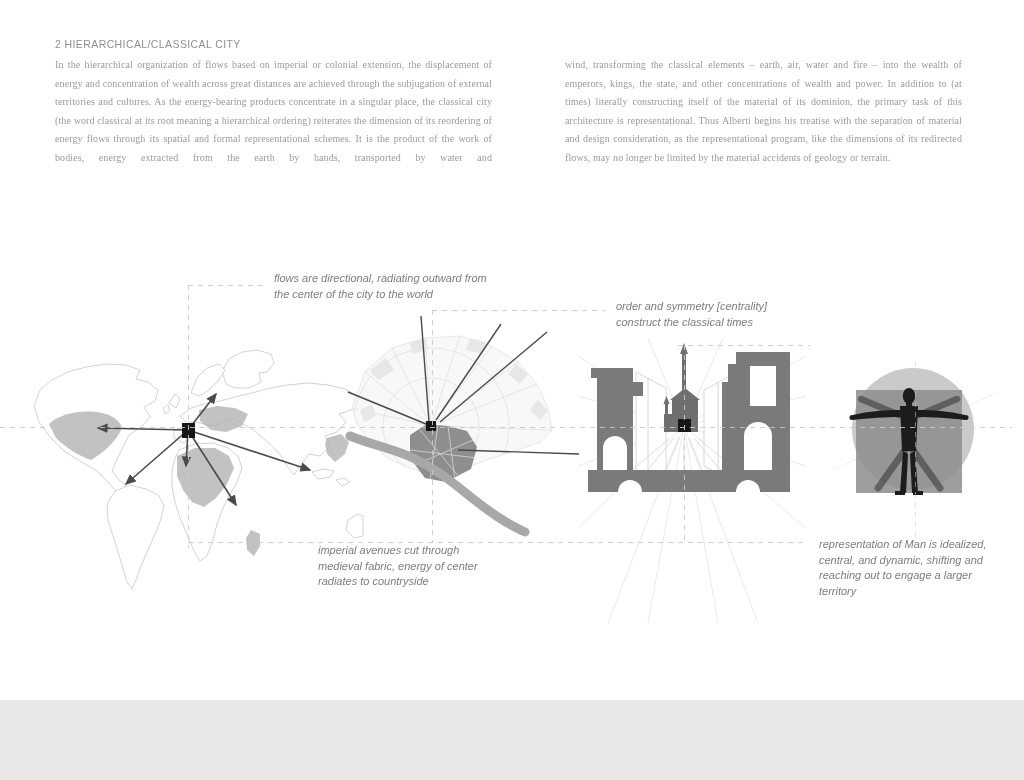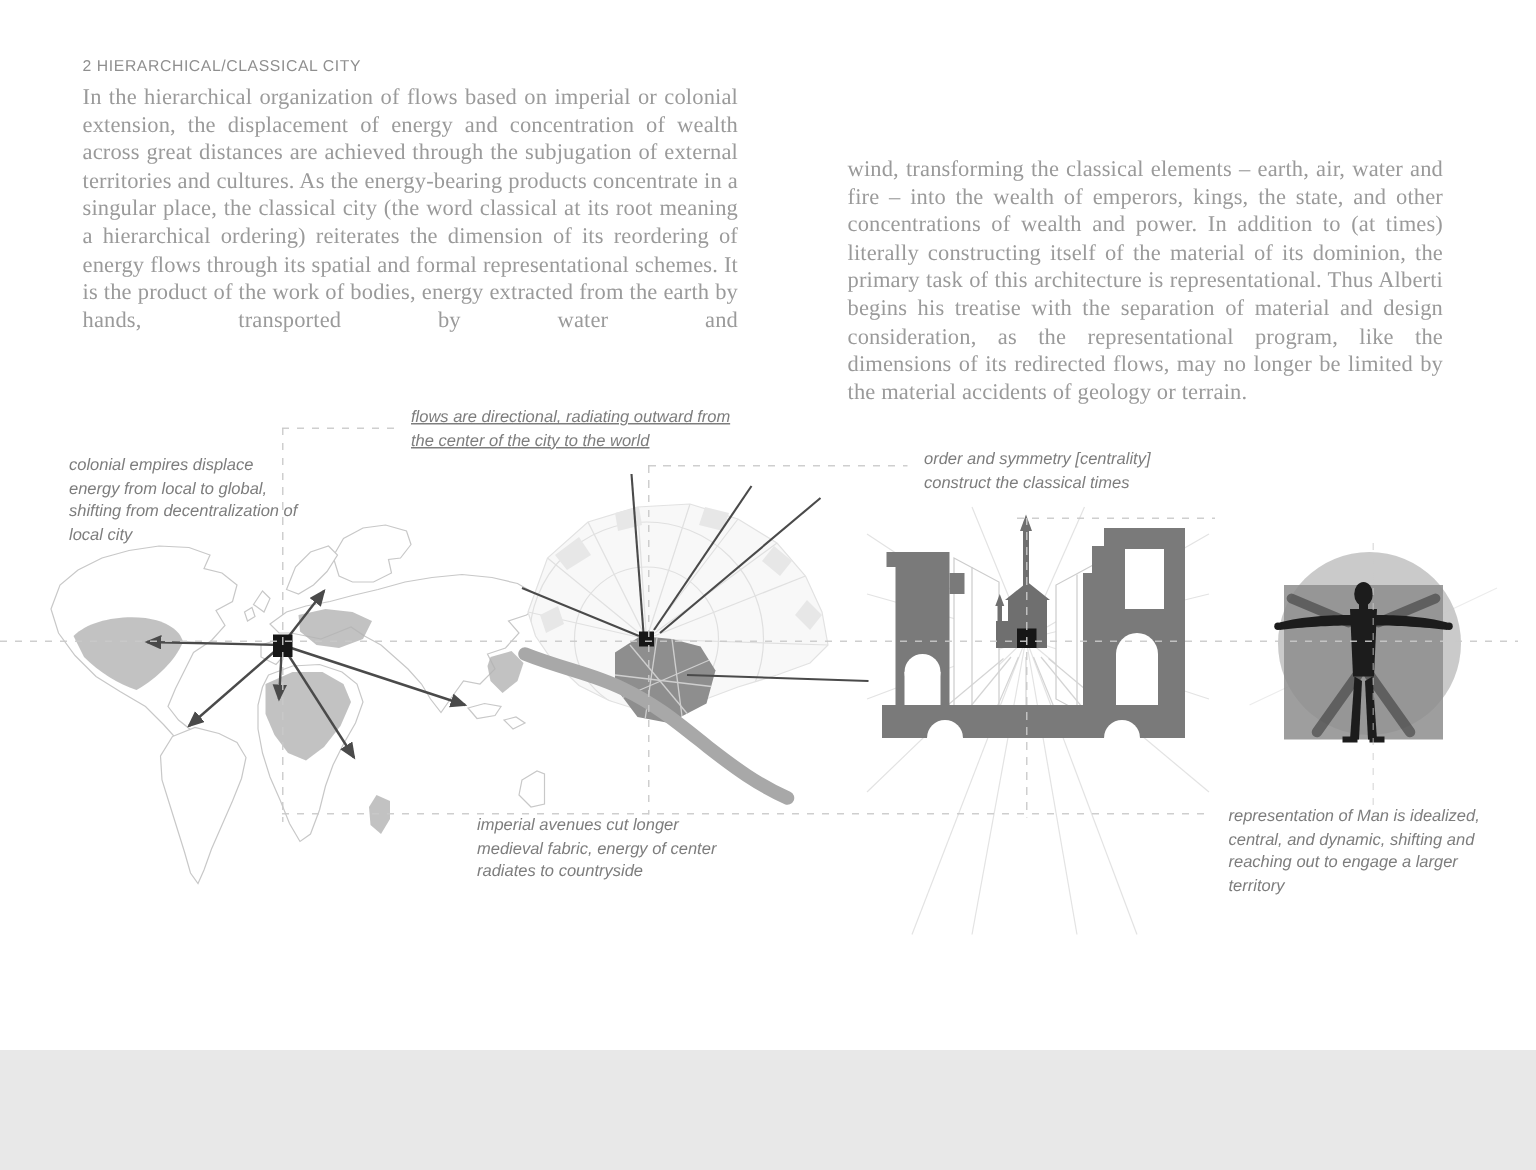--- a/index.html
+++ b/index.html
@@ -6,24 +6,24 @@
     --body-text:#9a9a9a; --annotation-text:#7d7d7d; --heading-text:#8f8f8f;
     --dashed:#c9c9c9; --outline:#c8c8c8; --shade:#b3b3b3; --dark-mass:#7a7a7a;
     --core:#8e8e8e; --river:#a8a8a8; --arrow:#4a4a4a; --marker:#161616;
     --circle-fill:#c6c6c6; --square-fill:#8d8d8d; --figure:#1c1c1c;
   }
   html,body{margin:0;padding:0;background:#e8e8e8;}
   #page{position:relative;width:1024px;height:700px;background:#ffffff;overflow:hidden;
         font-family:"Liberation Serif",serif;}
   .header{position:absolute;left:55px;top:38px;font-family:"Liberation Sans",sans-serif;
           font-size:10.5px;letter-spacing:.4px;color:var(--heading-text);}
-  .col{position:absolute;top:56px;font-size:15px;line-height:18.6px;color:var(--body-text);
+  .col{position:absolute;top:56px;font-size:10px;line-height:18.6px;color:var(--body-text);
        text-align:justify;letter-spacing:.1px;}
   .col-left{left:55px;width:437px;}
-  .col-right{left:565px;width:397px;margin-top:48px;}
+  .col-right{left:565px;width:397px;}
   .annotation{position:absolute;font-family:"Liberation Sans",sans-serif;font-style:italic;
               font-size:11px;line-height:15.5px;color:var(--annotation-text);}
   .dash-h{position:absolute;height:1px;opacity:.9;
     background:repeating-linear-gradient(90deg,var(--dashed) 0,var(--dashed) 5px,transparent 5px,transparent 10px);}
   .dash-v{position:absolute;width:1px;opacity:.9;
     background:repeating-linear-gradient(180deg,var(--dashed) 0,var(--dashed) 5px,transparent 5px,transparent 10px);}
   .diagram{position:absolute;}
   svg{display:block;overflow:visible;}
 </style>
 </head>
@@ -221,19 +221,18 @@
   <div class="dash-h" style="left:0;top:427px;width:1012px;"></div>
   <div class="dash-h" style="left:188px;top:285px;width:77px;"></div>
   <div class="dash-h" style="left:432px;top:310px;width:173px;"></div>
   <div class="dash-h" style="left:678px;top:345px;width:132px;"></div>
   <div class="dash-h" style="left:188px;top:542px;width:618px;"></div>
   <div class="dash-v" style="left:188px;top:285px;height:263px;"></div>
   <div class="dash-v" style="left:432px;top:310px;height:233px;"></div>
   <div class="dash-v" style="left:684px;top:345px;height:200px;"></div>
   <div class="dash-v" style="left:915px;top:362px;height:183px;opacity:.55;"></div>
 
-  <div class="annotation" style="left:46px;top:303px;width:157px;">colonial empires displace energy from local to global, shifting from decentralization of local city</div>
-  <div class="annotation" style="left:274px;top:271px;width:215px;text-decoration:underline;">flows are directional, radiating outward from the center of the city to the world</div>
+  <div class="annotation" style="left:274px;top:271px;width:215px;">flows are directional, radiating outward from the center of the city to the world</div>
   <div class="annotation" style="left:616px;top:299px;width:190px;">order and symmetry [centrality] construct the classical times</div>
-  <div class="annotation" style="left:318px;top:543px;width:168px;">imperial avenues cut longer medieval fabric, energy of center radiates to countryside</div>
+  <div class="annotation" style="left:318px;top:543px;width:168px;">imperial avenues cut through medieval fabric, energy of center radiates to countryside</div>
   <div class="annotation" style="left:819px;top:537px;width:178px;">representation of Man is idealized, central, and dynamic, shifting and reaching out to engage a larger territory</div>
 
 </div>
 
 </body></html>

